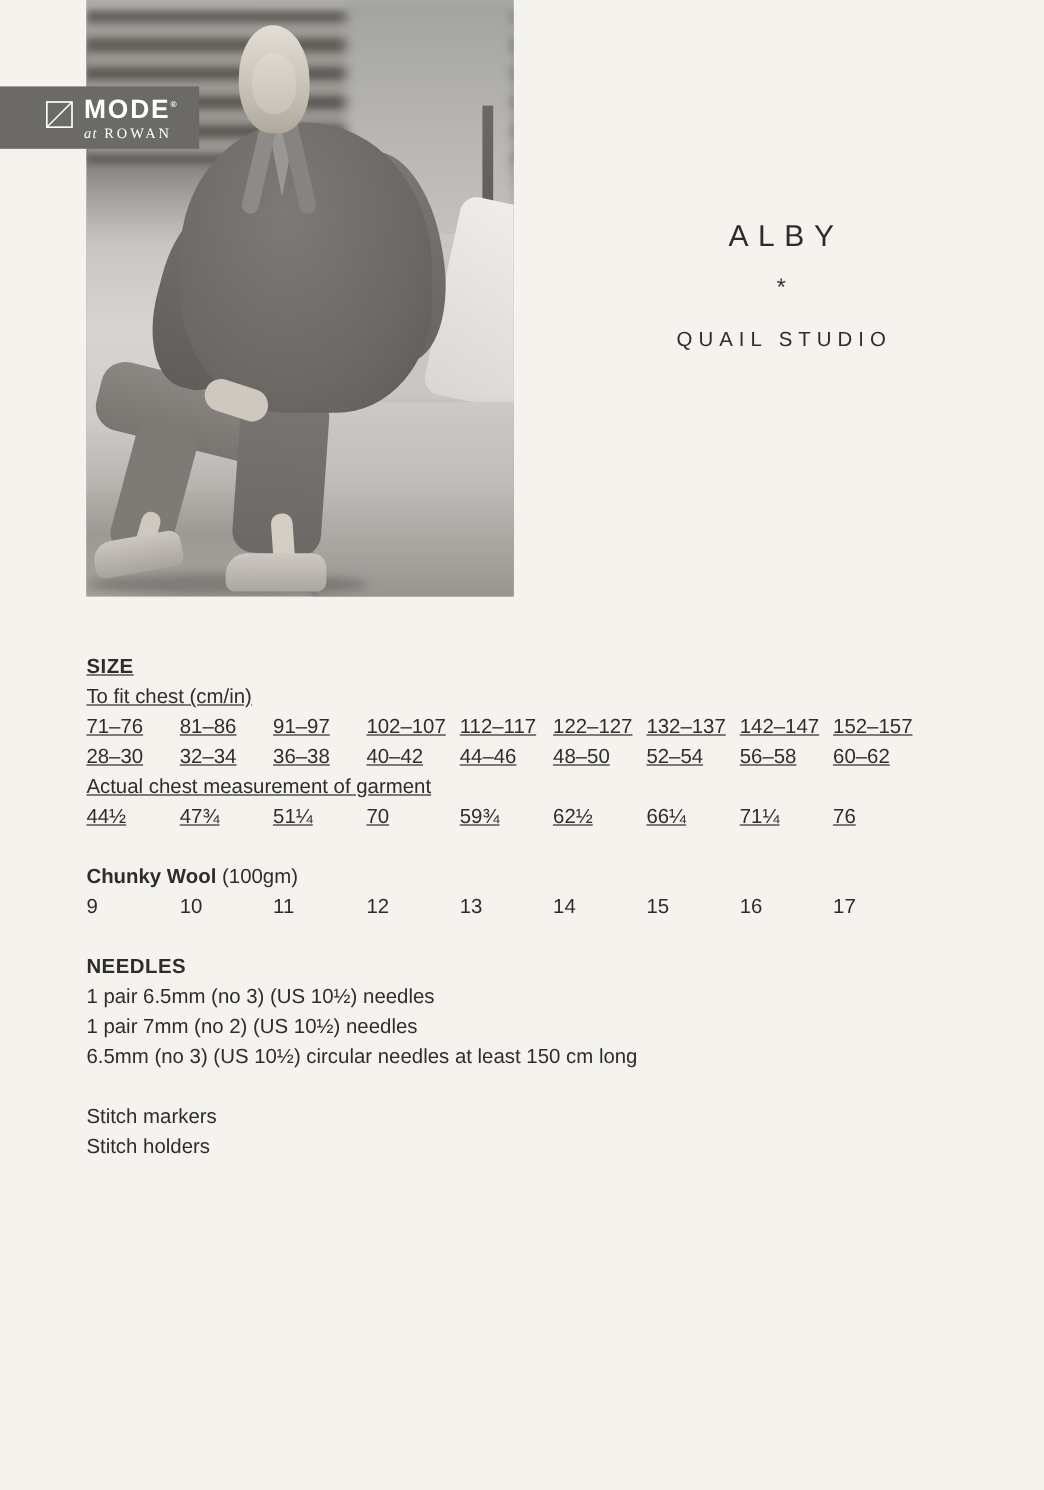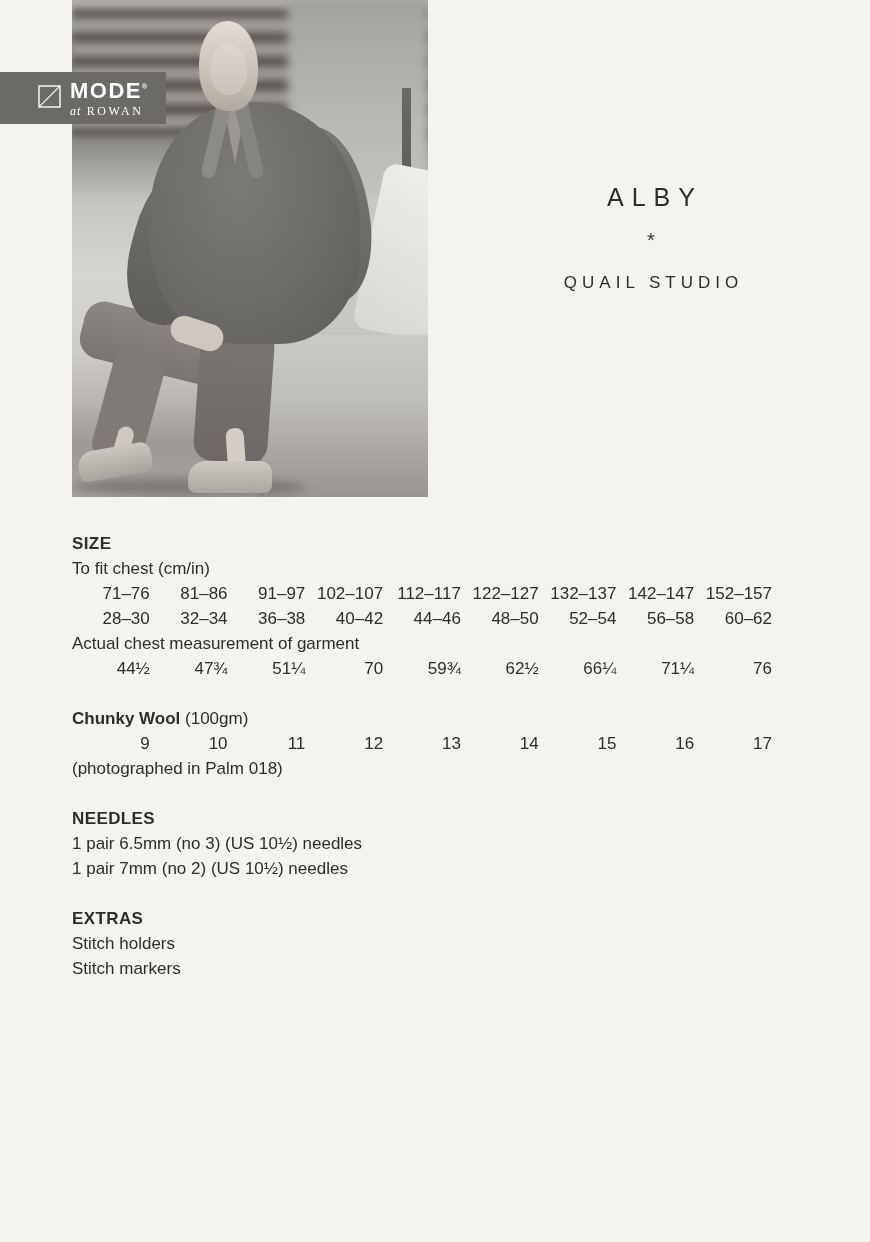--- a/index.html
+++ b/index.html
@@ -54,23 +54,23 @@
 
   
   .title-block { position:absolute; left:428px; top:183px; width:446px; text-align:center; }
   .pattern-title { font-size:25px; font-weight:400; letter-spacing:8px; text-indent:8px; }
   .title-sep { margin-top:17px; font-size:20px; color:#3a3936; }
   .pattern-author { margin-top:21px; font-size:17px; letter-spacing:5px; text-indent:5px; font-weight:400; }
 
   
   .content { position:absolute; left:72px; top:527px; width:700px; font-size:17px; line-height:25px; }
   .section { margin-top:25px; }
-  .section:first-child { margin-top:4px; }
+  .section:first-child { margin-top:16px;text-decoration:underline; }
   .sec-heading { font-weight:700; letter-spacing:.4px; }
-  .num-row { display:grid; grid-template-columns:repeat(9,1fr); text-align:right; }
+  .num-row { display:grid; grid-template-columns:repeat(9,1fr); text-align:left; }
   .lines > span { display:block; }
   .yarn-name { font-weight:700; }
 </style>
 </head>
 <body>
 
 <div class="page">
 
   <div class="photo">
     <div class="ph-bg"></div>
@@ -167,34 +167,33 @@
           <span>9</span>
           <span>10</span>
           <span>11</span>
           <span>12</span>
           <span>13</span>
           <span>14</span>
           <span>15</span>
           <span>16</span>
           <span>17</span>
         </div>
-      <div>(photographed in Palm 018)</div>
     </div>
 
     <div class="section">
       <div class="sec-heading">NEEDLES</div>
       <div class="lines">
           <span>1 pair 6.5mm (no 3) (US 10½) needles</span>
           <span>1 pair 7mm (no 2) (US 10½) needles</span>
+          <span>6.5mm (no 3) (US 10½) circular needles at least 150 cm long</span>
         </div>
     </div>
 
 
     <div class="section">
-      <div class="sec-heading">EXTRAS</div>
       <div class="lines">
+          <span>Stitch markers</span>
           <span>Stitch holders</span>
-          <span>Stitch markers</span>
         </div>
     </div>
 
   </div>
 </div>
 
 </body></html>

